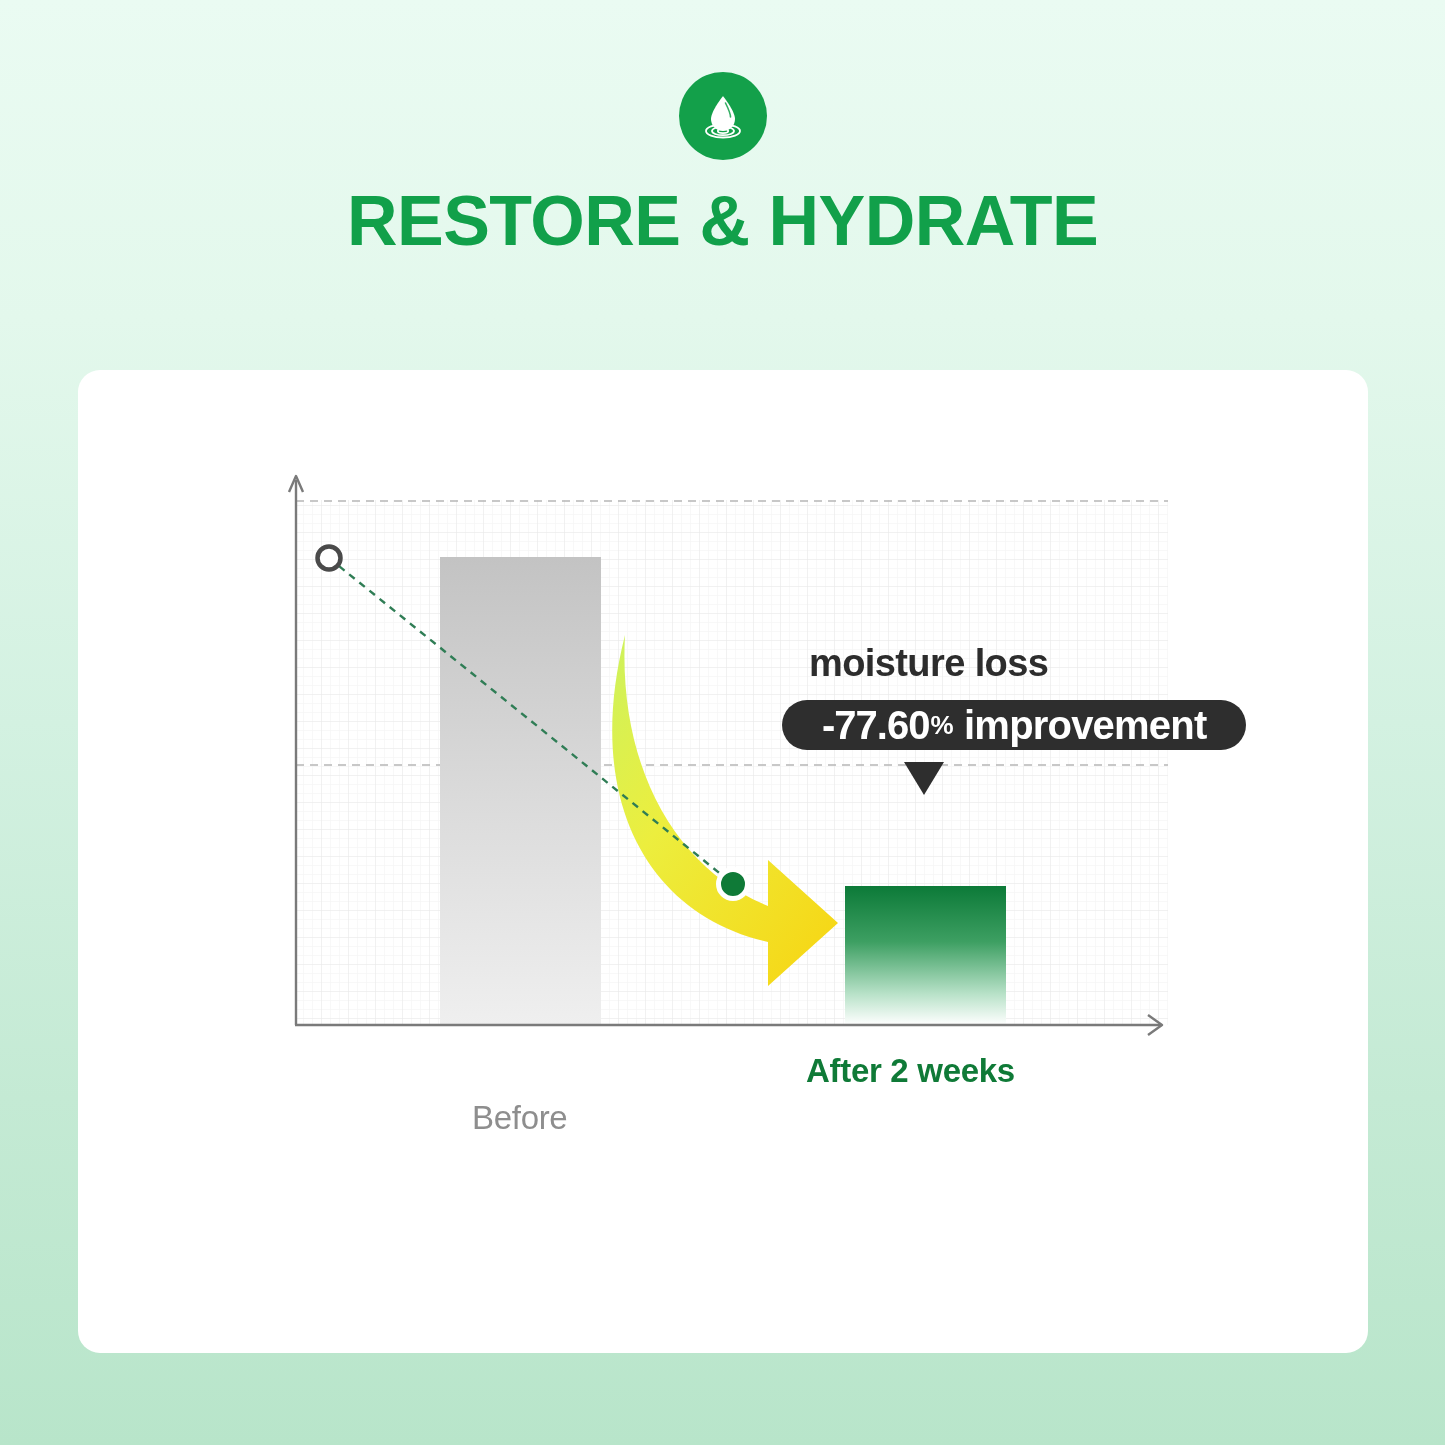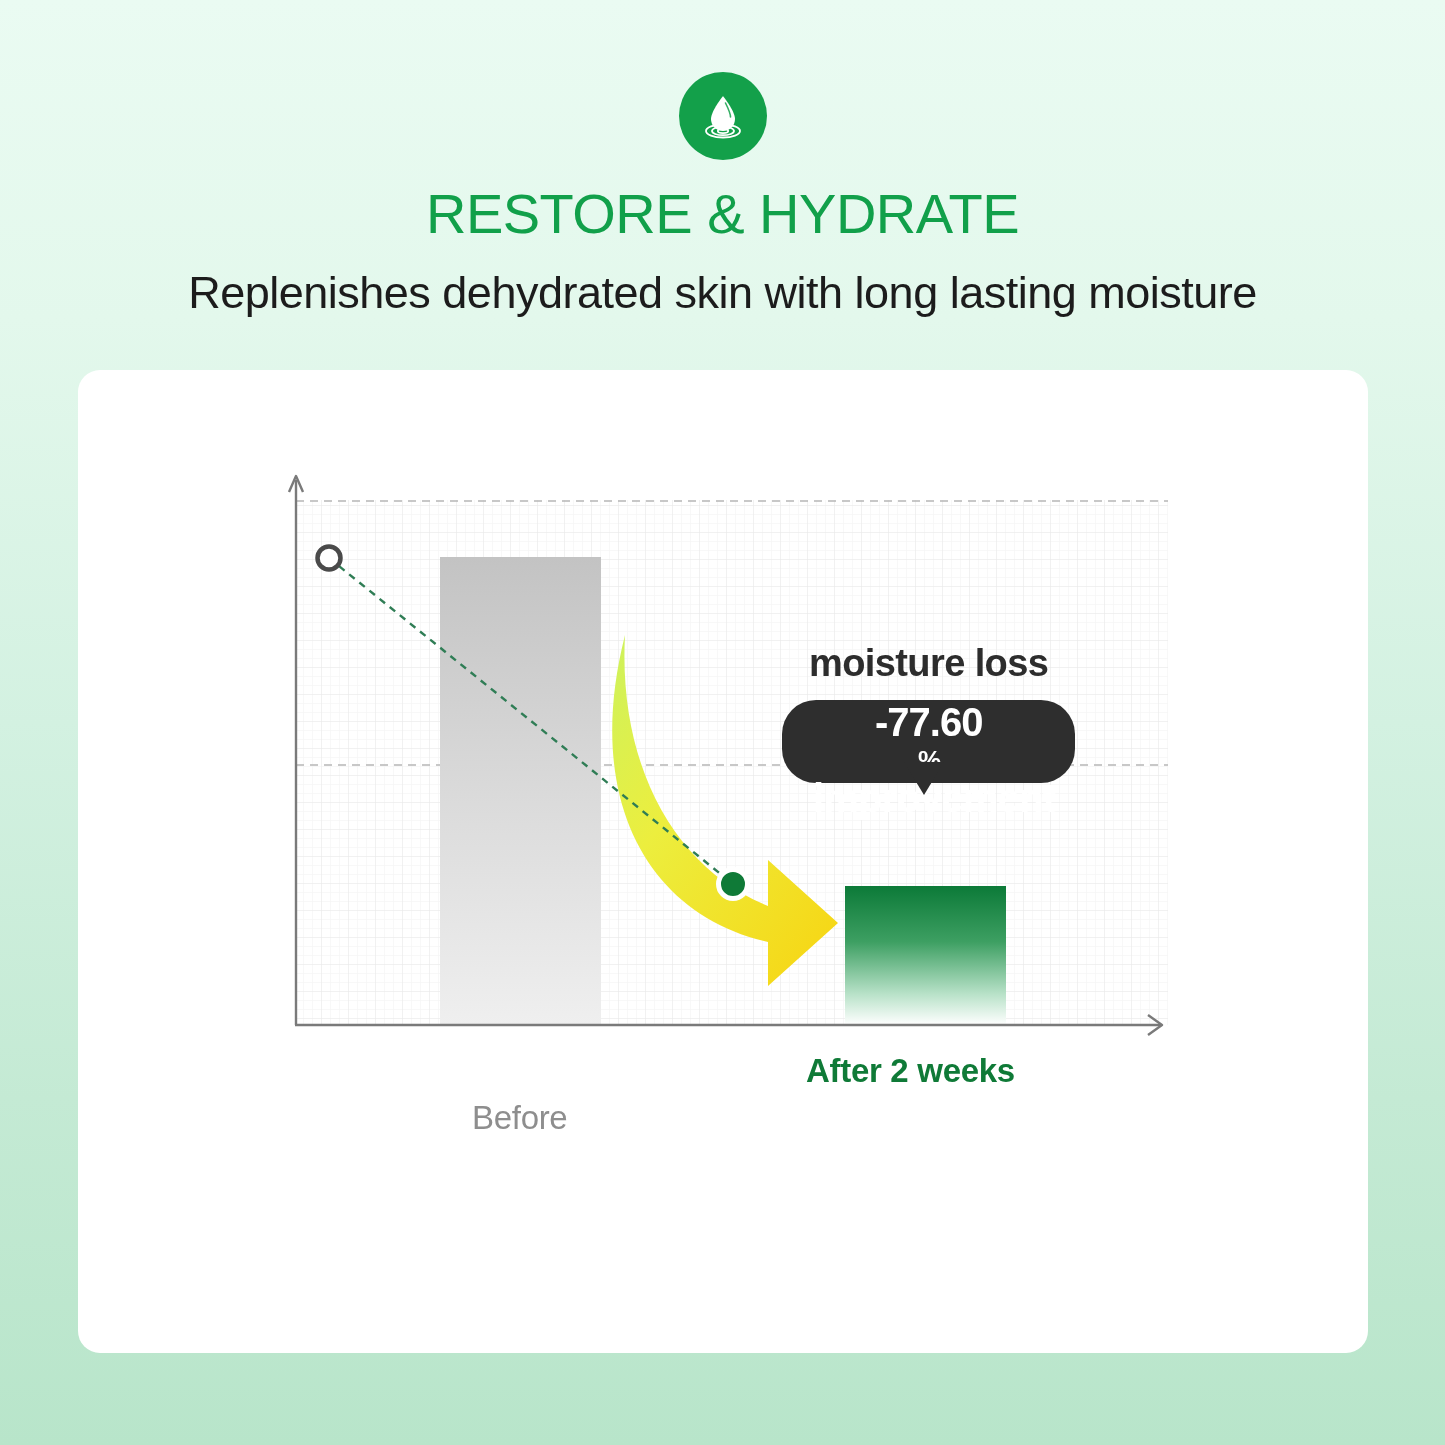--- a/index.html
+++ b/index.html
@@ -19,22 +19,22 @@
   .drop-badge {
     margin-top:72px;
     width:88px; height:88px; border-radius:50%;
     background:#13a04a;
     display:flex; align-items:center; justify-content:center;
   }
   .drop-badge svg { display:block; }
 
   .headline {
     margin-top:26px;
-    font-size:56px;
-    font-weight:normal;
+    font-size:70px;
+    font-weight:bold;
     letter-spacing:-0.5px;
     color:#11a04a;
     line-height:1;
     text-align:center;
   }
   .subhead {
     margin-top:26px;
     font-size:45px;
     font-weight:normal;
     color:#1c1c1c;
@@ -77,27 +77,26 @@
   
   .callout-title {
     position:absolute;
     left:731px; top:272px;
     font-size:38px; font-weight:bold; color:#2d2d2d;
     letter-spacing:-0.6px; white-space:nowrap;
   }
   .pill {
     position:absolute;
     left:704px; top:330px;
-    height:83px;
-    padding:0 20px;
+    height:50px;
+    padding:0 40px;
     background:#2e2e2e;
     border-radius:34px;
     display:flex; align-items:center;
     white-space:nowrap;
-    flex-direction:column;
   }
   .pill .val {
     font-size:40px; font-weight:bold; color:#ffffff;
     letter-spacing:-1px;
   }
   .pill .pct {
     font-size:26px; font-weight:bold; color:#ffffff;
     letter-spacing:-0.5px; margin-left:1px;
   }
   .pill .word {
@@ -123,21 +122,20 @@
       <path d="M28 8 C28 8 16 23 16 31 A12 12 0 0 0 40 31 C40 23 28 8 28 8 Z" fill="#ffffff"></path>
       <ellipse cx="28" cy="43" rx="17" ry="6.5" fill="none" stroke="#ffffff" stroke-width="1.8"></ellipse>
       <ellipse cx="28" cy="43" rx="11" ry="4.2" fill="none" stroke="#ffffff" stroke-width="1.8"></ellipse>
       <ellipse cx="28" cy="43" rx="5.2" ry="2.1" fill="none" stroke="#ffffff" stroke-width="1.8"></ellipse>
       <path d="M28 8 C28 8 16 23 16 31 A12 12 0 0 0 40 31 C40 23 28 8 28 8 Z" fill="#13a04a" opacity="0"></path>
       <path d="M30.5 15 C33 20 35.5 25 35.5 29" fill="none" stroke="#13a04a" stroke-width="1.6" stroke-linecap="round" opacity="0.85"></path>
     </svg>
   </div>
 
   <h1 class="headline">RESTORE &amp; HYDRATE</h1>
-  <p class="subhead">Replenishes dehydrated skin with long lasting moisture</p>
 </div>
 
 <div class="card">
   <div class="chart">
 
     <svg width="1290" height="983" viewBox="0 0 1290 983">
       <defs>
 
         <pattern id="minorGrid" width="9" height="9" patternUnits="userSpaceOnUse">
           <path d="M 9 0 L 0 0 0 9" fill="none" stroke="#f2f2f2" stroke-width="1"></path>

